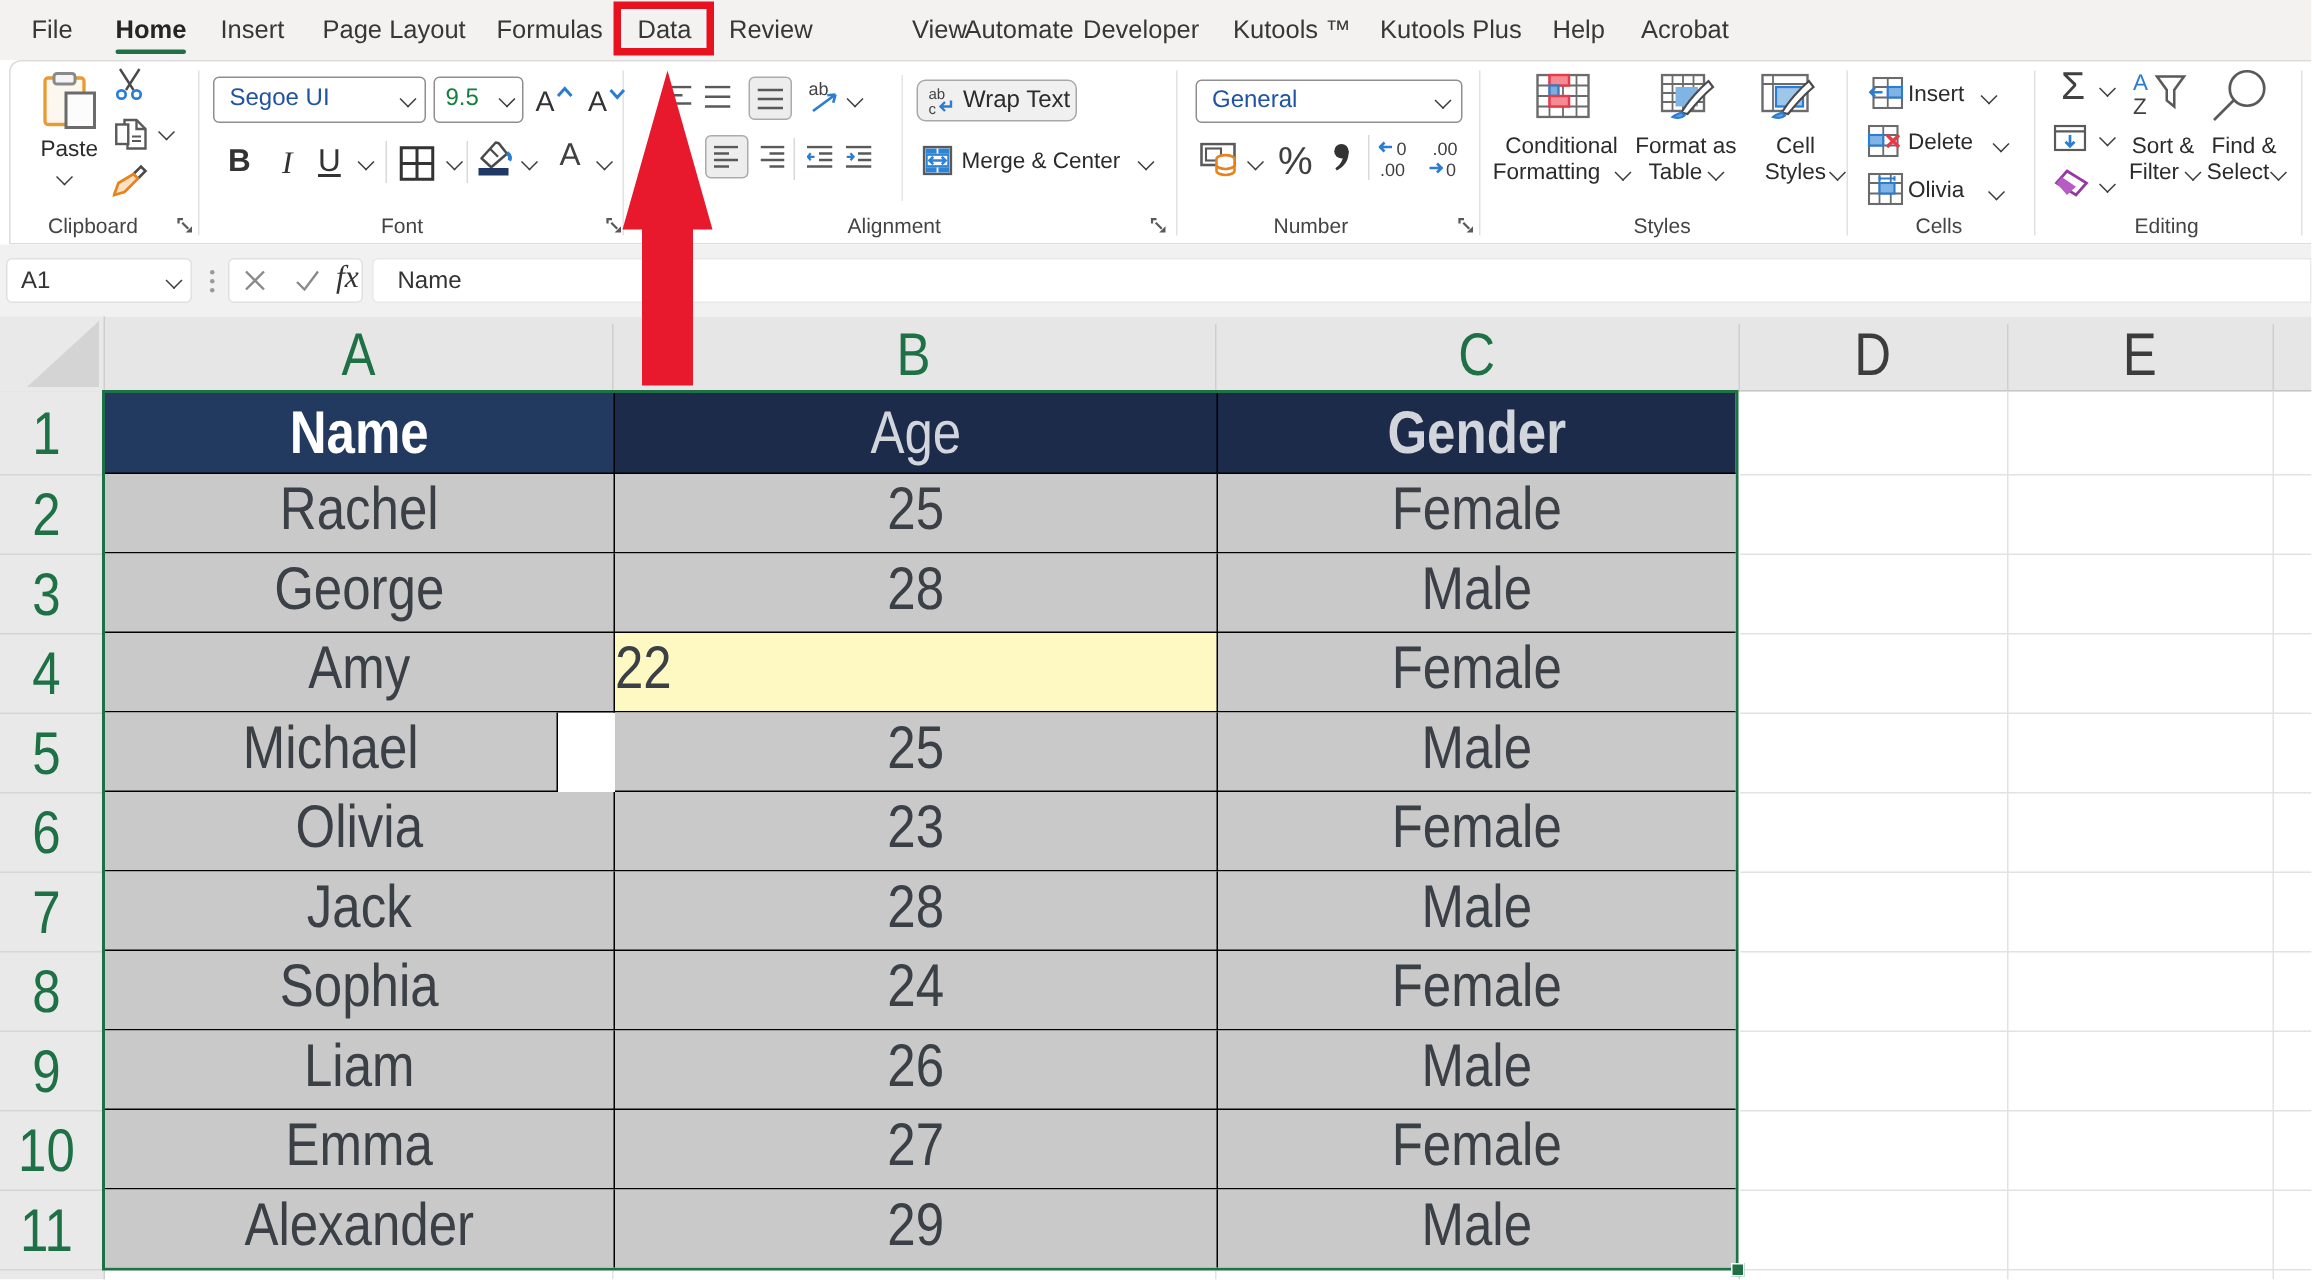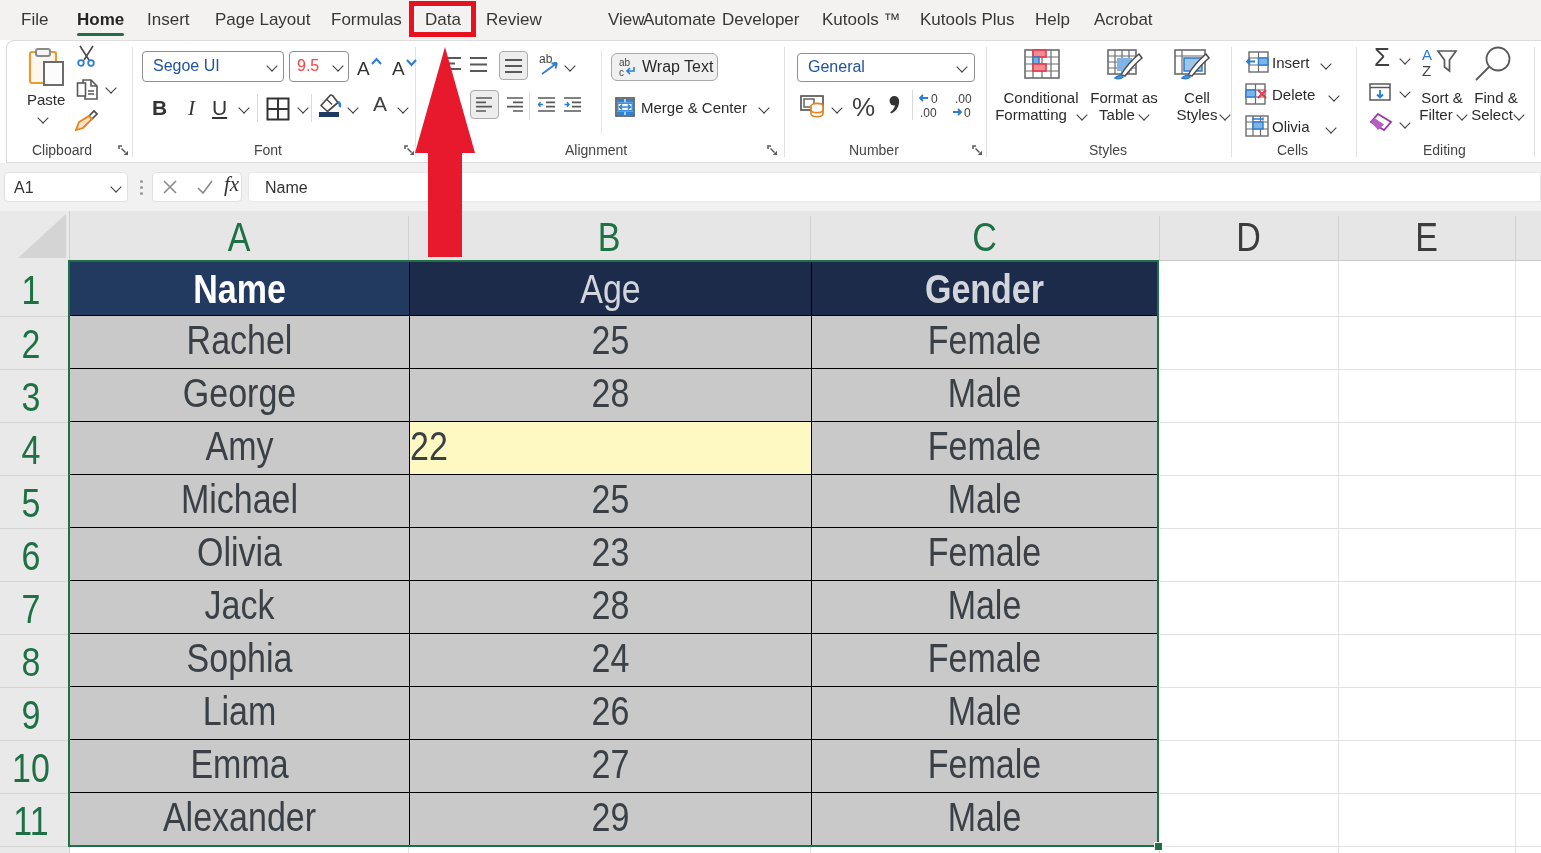--- a/index.html
+++ b/index.html
@@ -75,21 +75,21 @@
 <i class="ch" style="left:107px;top:84px;"></i>
 <svg class="abs" style="left:75px;top:108px;" width="24" height="24" viewBox="0 0 24 24">
   <path d="M14 8 L19 3 L22 6 L17 11" fill="#fff" stroke="#4a4a4a" stroke-width="1.7"></path>
   <path d="M14 8 L17 11 L8 20 L1 22 L4 14 Z" fill="#fbe2c5" stroke="#e8821e" stroke-width="1.8"></path>
 </svg>
 
 <div class="abs" style="left:142px;top:51px;width:142px;height:31px;background:#fff;border:1px solid #8f8f8f;border-radius:4px;"></div>
 <span class="abs" style="left:153px;top:57px;font-size:16px;color:#2053a4;">Segoe UI</span>
 <i class="ch" style="left:268px;top:62px;"></i>
 <div class="abs" style="left:289px;top:51px;width:60px;height:31px;background:#fff;border:1px solid #8f8f8f;border-radius:4px;"></div>
-<span class="abs" style="left:297px;top:57px;font-size:16px;color:#ef4444;">9.5</span>
+<span class="abs" style="left:297px;top:57px;font-size:16px;color:#15803d;">9.5</span>
 <i class="ch" style="left:334px;top:62px;"></i>
 <span class="abs" style="left:357px;top:58px;font-size:19px;color:#333;">A</span>
 <svg class="abs" style="left:371px;top:57px;" width="11" height="8" viewBox="0 0 11 8">
     <path d="M1 7 L5.5 2 L10 7" fill="none" stroke="#2b7cd3" stroke-width="2"></path>
   </svg>
 <span class="abs" style="left:392px;top:58px;font-size:19px;color:#333;">A</span>
 <svg class="abs" style="left:406px;top:59px;" width="11" height="8" viewBox="0 0 11 8">
     <path d="M1 1 L5.5 6 L10 1" fill="none" stroke="#2b7cd3" stroke-width="2"></path>
   </svg>
 <span class="abs" style="left:152px;top:96px;font-size:21px;font-weight:bold;color:#333;">B</span>
@@ -379,21 +379,21 @@
 <div class="abs" style="left:742px;top:0;width:345px;height:54px;background:#1c2b49;border-bottom:1.5px solid #000;color:#d2d5db;font-weight:bold;font-size:34px;text-align:center;line-height:55px;"><span class="gt">Gender</span></div>
 <div class="abs" style="left:0px;top:54px;width:340px;height:53px;background:#c9c9c9;border-right:1.5px solid #000;border-bottom:1.5px solid #000;color:#3a4046;font-size:34px;text-align:center;line-height:48px;"><span class="gt">Rachel</span></div>
 <div class="abs" style="left:340px;top:54px;width:402px;height:53px;background:#c9c9c9;border-right:1.5px solid #000;border-bottom:1.5px solid #000;color:#3a4046;font-size:34px;text-align:center;line-height:48px;"><span class="gt">25</span></div>
 <div class="abs" style="left:742px;top:54px;width:345px;height:53px;background:#c9c9c9;border-bottom:1.5px solid #000;color:#3a4046;font-size:34px;text-align:center;line-height:48px;"><span class="gt">Female</span></div>
 <div class="abs" style="left:0px;top:107px;width:340px;height:53px;background:#c9c9c9;border-right:1.5px solid #000;border-bottom:1.5px solid #000;color:#3a4046;font-size:34px;text-align:center;line-height:48px;"><span class="gt">George</span></div>
 <div class="abs" style="left:340px;top:107px;width:402px;height:53px;background:#c9c9c9;border-right:1.5px solid #000;border-bottom:1.5px solid #000;color:#3a4046;font-size:34px;text-align:center;line-height:48px;"><span class="gt">28</span></div>
 <div class="abs" style="left:742px;top:107px;width:345px;height:53px;background:#c9c9c9;border-bottom:1.5px solid #000;color:#3a4046;font-size:34px;text-align:center;line-height:48px;"><span class="gt">Male</span></div>
 <div class="abs" style="left:0px;top:160px;width:340px;height:53px;background:#c9c9c9;border-right:1.5px solid #000;border-bottom:1.5px solid #000;color:#3a4046;font-size:34px;text-align:center;line-height:48px;"><span class="gt">Amy</span></div>
 <div class="abs" style="left:340px;top:160px;width:402px;height:53px;background:#fef9c3;border-right:1.5px solid #000;border-bottom:1.5px solid #000;color:#3a4046;font-size:34px;text-align:left;line-height:48px;"><span class="gt">22</span></div>
 <div class="abs" style="left:742px;top:160px;width:345px;height:53px;background:#c9c9c9;border-bottom:1.5px solid #000;color:#3a4046;font-size:34px;text-align:center;line-height:48px;"><span class="gt">Female</span></div>
-<div class="abs" style="left:0px;top:213px;width:340px;height:53px;background:#c9c9c9;border-right:1.5px solid #000;border-bottom:1.5px solid #000;color:#3a4046;font-size:34px;text-align:center;line-height:48px;"><span class="gt">Michael</span></div>
+<div class="abs" style="left:0px;top:213px;width:302px;height:53px;background:#c9c9c9;border-right:1.5px solid #000;border-bottom:1.5px solid #000;color:#3a4046;font-size:34px;text-align:center;line-height:48px;"><span class="gt">Michael</span></div>
 <div class="abs" style="left:340px;top:213px;width:402px;height:53px;background:#c9c9c9;border-right:1.5px solid #000;border-bottom:1.5px solid #000;color:#3a4046;font-size:34px;text-align:center;line-height:48px;"><span class="gt">25</span></div>
 <div class="abs" style="left:742px;top:213px;width:345px;height:53px;background:#c9c9c9;border-bottom:1.5px solid #000;color:#3a4046;font-size:34px;text-align:center;line-height:48px;"><span class="gt">Male</span></div>
 <div class="abs" style="left:0px;top:266px;width:340px;height:53px;background:#c9c9c9;border-right:1.5px solid #000;border-bottom:1.5px solid #000;color:#3a4046;font-size:34px;text-align:center;line-height:48px;"><span class="gt">Olivia</span></div>
 <div class="abs" style="left:340px;top:266px;width:402px;height:53px;background:#c9c9c9;border-right:1.5px solid #000;border-bottom:1.5px solid #000;color:#3a4046;font-size:34px;text-align:center;line-height:48px;"><span class="gt">23</span></div>
 <div class="abs" style="left:742px;top:266px;width:345px;height:53px;background:#c9c9c9;border-bottom:1.5px solid #000;color:#3a4046;font-size:34px;text-align:center;line-height:48px;"><span class="gt">Female</span></div>
 <div class="abs" style="left:0px;top:319px;width:340px;height:53px;background:#c9c9c9;border-right:1.5px solid #000;border-bottom:1.5px solid #000;color:#3a4046;font-size:34px;text-align:center;line-height:48px;"><span class="gt">Jack</span></div>
 <div class="abs" style="left:340px;top:319px;width:402px;height:53px;background:#c9c9c9;border-right:1.5px solid #000;border-bottom:1.5px solid #000;color:#3a4046;font-size:34px;text-align:center;line-height:48px;"><span class="gt">28</span></div>
 <div class="abs" style="left:742px;top:319px;width:345px;height:53px;background:#c9c9c9;border-bottom:1.5px solid #000;color:#3a4046;font-size:34px;text-align:center;line-height:48px;"><span class="gt">Male</span></div>
 <div class="abs" style="left:0px;top:372px;width:340px;height:53px;background:#c9c9c9;border-right:1.5px solid #000;border-bottom:1.5px solid #000;color:#3a4046;font-size:34px;text-align:center;line-height:48px;"><span class="gt">Sophia</span></div>
 <div class="abs" style="left:340px;top:372px;width:402px;height:53px;background:#c9c9c9;border-right:1.5px solid #000;border-bottom:1.5px solid #000;color:#3a4046;font-size:34px;text-align:center;line-height:48px;"><span class="gt">24</span></div>

